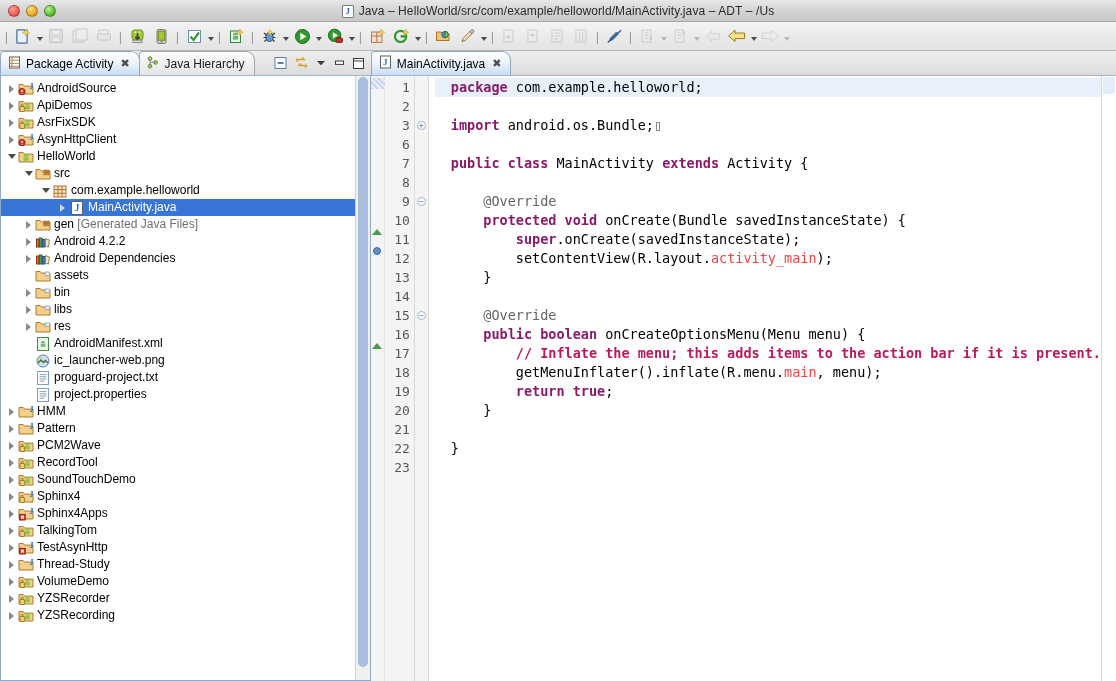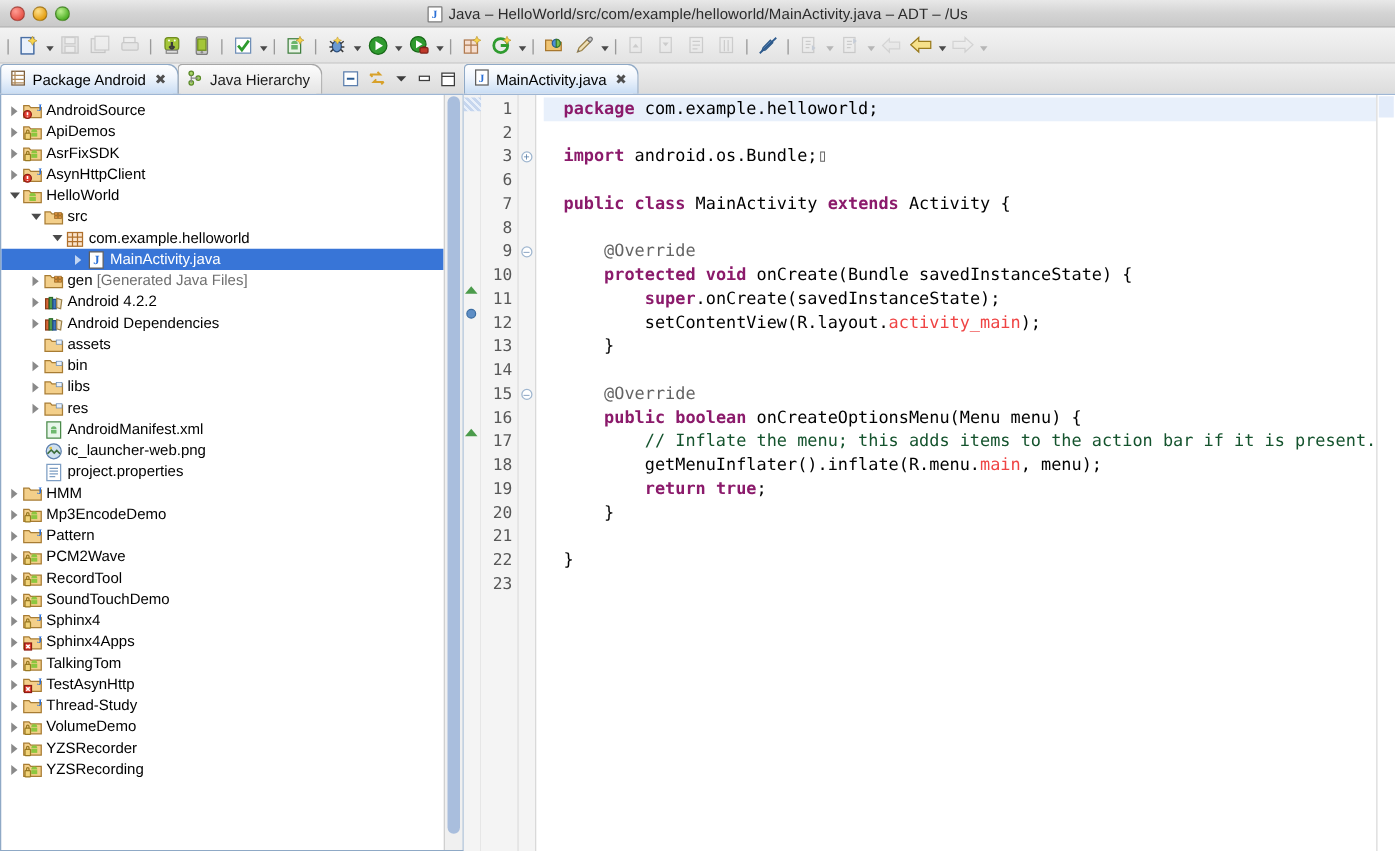--- a/index.html
+++ b/index.html
@@ -112,21 +112,21 @@
   .gutter-nums{ width:30px; background:#f4f4f4; border-right:1px solid #d9d9d9;
                 text-align:right; padding:2px 4px 0 0; }
   .fold{ width:14px; background:#f4f4f4; border-right:1px solid #d9d9d9; padding-top:2px;}
   .codecol{ flex:1; padding:2px 0 0 6px; position:relative; overflow:hidden;}
   .ln{ height:19px; line-height:19px; font-family:"DejaVu Sans Mono", monospace;
        font-size:13px; color:#585858; white-space:nowrap; }
   .code{ height:19px; line-height:19px; font-family:"DejaVu Sans Mono", monospace;
          font-size:13.5px; color:#000; white-space:pre;padding-left:16px; }
   .code.hl{ background:#e8f0fb; }
   .kw{ color:#8b1a6b; font-weight:bold; }
-  .cm{ color:#14532d; }
+  .cm{ color:#be185d;font-weight:bold; }
   .fld{ color:#ef4444; }
   .anno{ color:#646464; }
 
   .mk{ height:19px; display:flex; align-items:center; justify-content:center; }
   .ovr{ width:0;height:0;border-left:5px solid transparent;border-right:5px solid transparent;
         border-bottom:6px solid #4b9b4b; }
   .bp{ width:8px;height:8px;border-radius:50%;background:#5f8fc6;border:1px solid #3c6ea3;}
   .fbox{ width:9px;height:9px;border:1px solid #9fb6cf;border-radius:50%;background:#ffffff;
          display:flex;align-items:center;justify-content:center;font-size:8px;line-height:7px;color:#5a7fa8;
          font-family:"DejaVu Sans Mono",monospace;}
@@ -388,21 +388,21 @@
 
   <div class="left-pane">
     <div class="tabrow">
       <div class="tab active">
         <span>
           <svg width="13" height="13" viewBox="0 0 13 13">
             <rect x="1.5" y="1" width="10" height="11" fill="#fff" stroke="#7a5c3a"></rect>
             <path d="M4 1 v11 M1.5 4.2 h10 M1.5 7.4 h10 M1.5 10.2 h10" stroke="#b08a5a"></path>
           </svg>
         </span>
-        <span>Package Android</span>
+        <span>Package Activity</span>
         <span class="x">✖</span>
       </div>
       <div class="tab">
         <span>
           <svg width="13" height="13" viewBox="0 0 13 13">
             <circle cx="3" cy="2.6" r="1.8" fill="#a9d46a" stroke="#5b8a28"></circle>
             <circle cx="8.6" cy="6.4" r="1.8" fill="#a9d46a" stroke="#5b8a28"></circle>
             <circle cx="3" cy="10.2" r="1.8" fill="#a9d46a" stroke="#5b8a28"></circle>
             <path d="M3 4.4 v5.8 M3 6.4 h5.6" stroke="#888" fill="none"></path>
           </svg>
@@ -677,50 +677,45 @@
           </div>
           <div class="row">
             <span class="ind" style="width: 17px;"></span>
             <span class="twisty "></span>
             <span class="ico">
               <svg width="16" height="16" viewBox="0 0 16 16">
                 <rect x="2.5" y="1.5" width="11" height="13" fill="#ffffff" stroke="#7e9ec4"></rect>
                 <path d="M4.6 4.6 h6.8 M4.6 6.8 h6.8 M4.6 9 h6.8 M4.6 11.2 h4.6" stroke="#7e9ec4"></path>
               </svg>
             </span>
+            <span class="lbl">proguard-project.txt</span>
+          </div>
+          <div class="row">
+            <span class="ind" style="width: 17px;"></span>
+            <span class="twisty "></span>
+            <span class="ico">
+              <svg width="16" height="16" viewBox="0 0 16 16">
+                <rect x="2.5" y="1.5" width="11" height="13" fill="#ffffff" stroke="#7e9ec4"></rect>
+                <path d="M4.6 4.6 h6.8 M4.6 6.8 h6.8 M4.6 9 h6.8 M4.6 11.2 h4.6" stroke="#7e9ec4"></path>
+              </svg>
+            </span>
             <span class="lbl">project.properties</span>
           </div>
           <div class="row">
             <span class="ind" style="width: 0px;"></span>
             <span class="twisty closed">
               <i></i>
             </span>
             <span class="ico">
               <svg width="16" height="16" viewBox="0 0 16 16">
                 <path d="M1 13 V3.5 h4.2 l1.4 1.6 H15 V13 z" fill="#f3cf8a" stroke="#a87c33"></path>
                 <text x="11.5" y="8" font-size="8" fill="#2a6fd6" font-family="'Liberation Serif',serif" font-weight="bold">J</text>
               </svg>
             </span>
             <span class="lbl">HMM</span>
-          </div>
-          <div class="row">
-            <span class="ind" style="width: 0px;"></span>
-            <span class="twisty closed">
-              <i></i>
-            </span>
-            <span class="ico">
-              <svg width="16" height="16" viewBox="0 0 16 16">
-                <path d="M1 13 V3.5 h4.2 l1.4 1.6 H15 V13 z" fill="#f3cf8a" stroke="#a87c33"></path>
-                <path d="M7 7.5 a2.4 2.4 0 0 1 4.8 0 z" fill="#8cc63f"></path>
-                <rect x="7" y="8.1" width="4.8" height="3.2" fill="#8cc63f"></rect>
-                <rect x="2" y="8.5" width="4.4" height="5" rx=".6" fill="#f1d37a" stroke="#9a7a22"></rect>
-                <path d="M3.2 8.5 v-1.4 a1 1 0 0 1 2 0 v1.4" fill="none" stroke="#9a7a22" stroke-width="1"></path>
-              </svg>
-            </span>
-            <span class="lbl">Mp3EncodeDemo</span>
           </div>
           <div class="row">
             <span class="ind" style="width: 0px;"></span>
             <span class="twisty closed">
               <i></i>
             </span>
             <span class="ico">
               <svg width="16" height="16" viewBox="0 0 16 16">
                 <path d="M1 13 V3.5 h4.2 l1.4 1.6 H15 V13 z" fill="#f3cf8a" stroke="#a87c33"></path>
                 <text x="11.5" y="8" font-size="8" fill="#2a6fd6" font-family="'Liberation Serif',serif" font-weight="bold">J</text>

